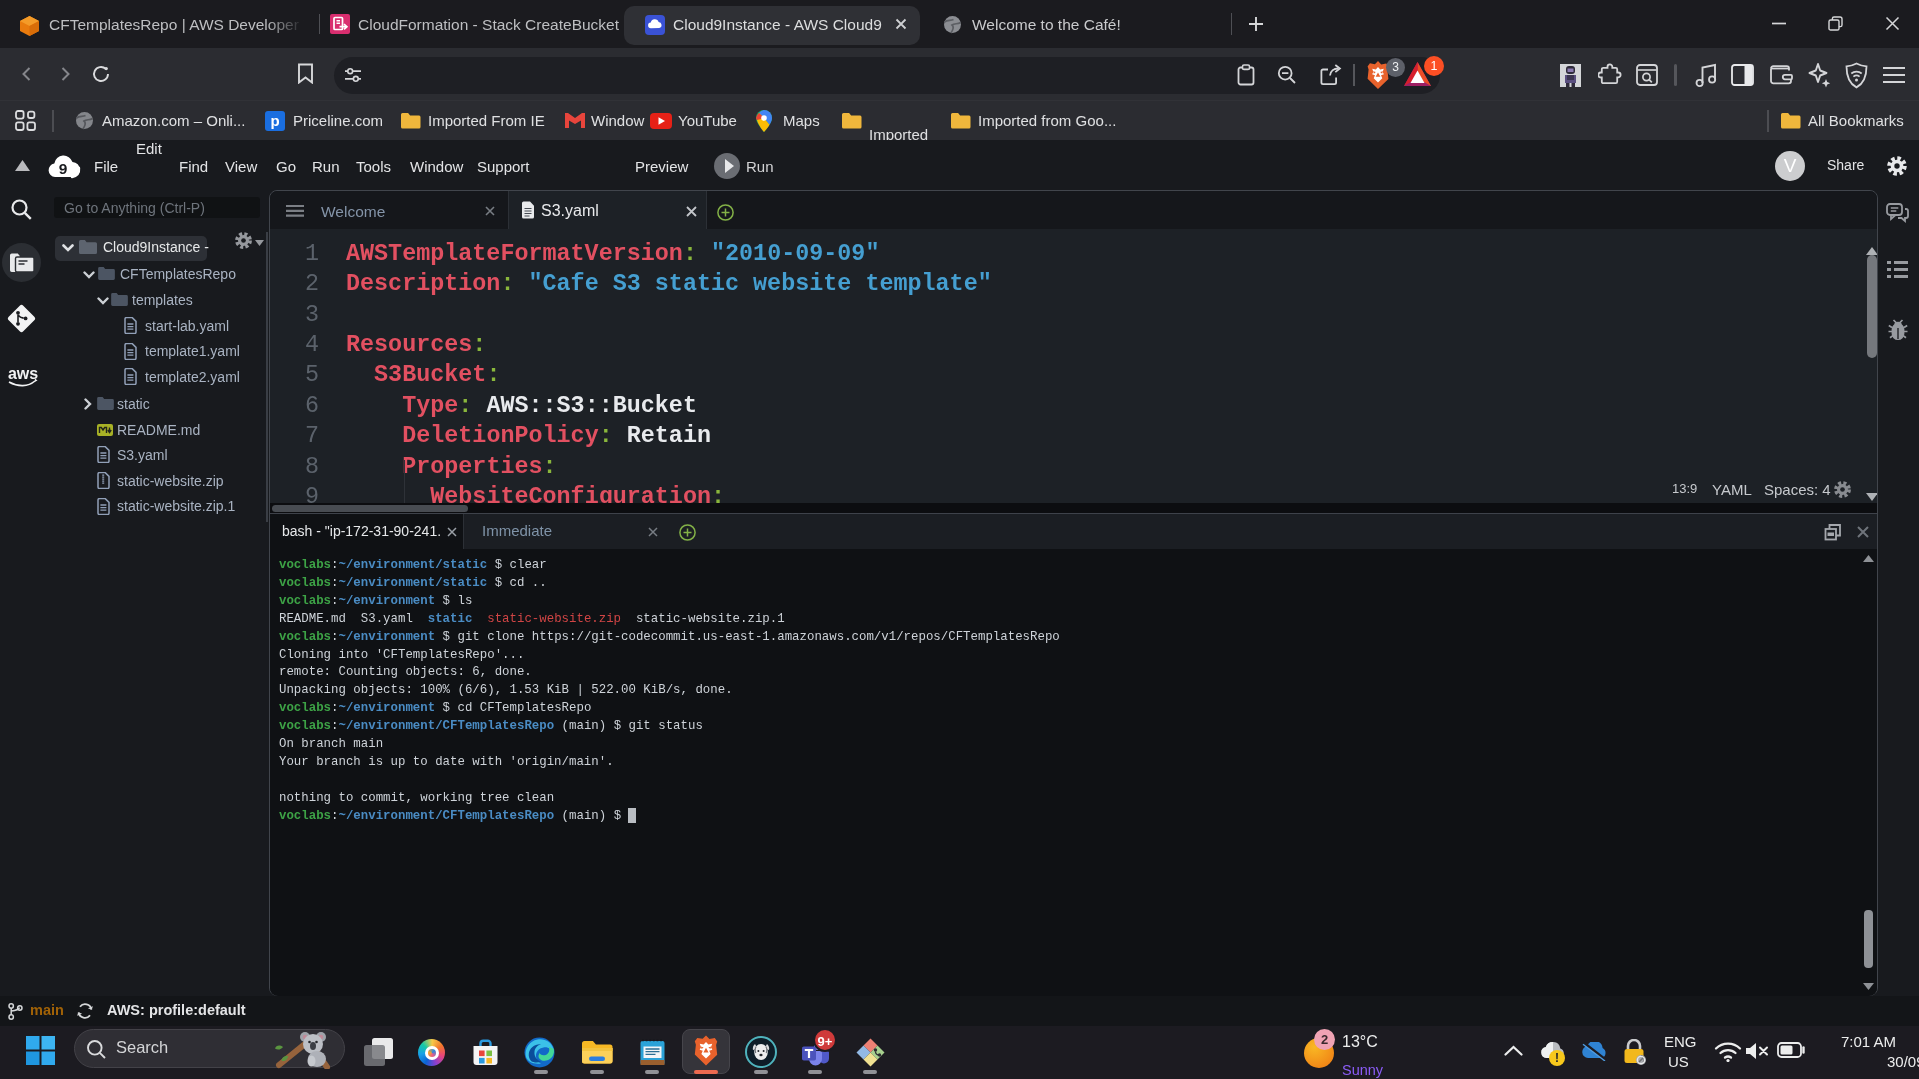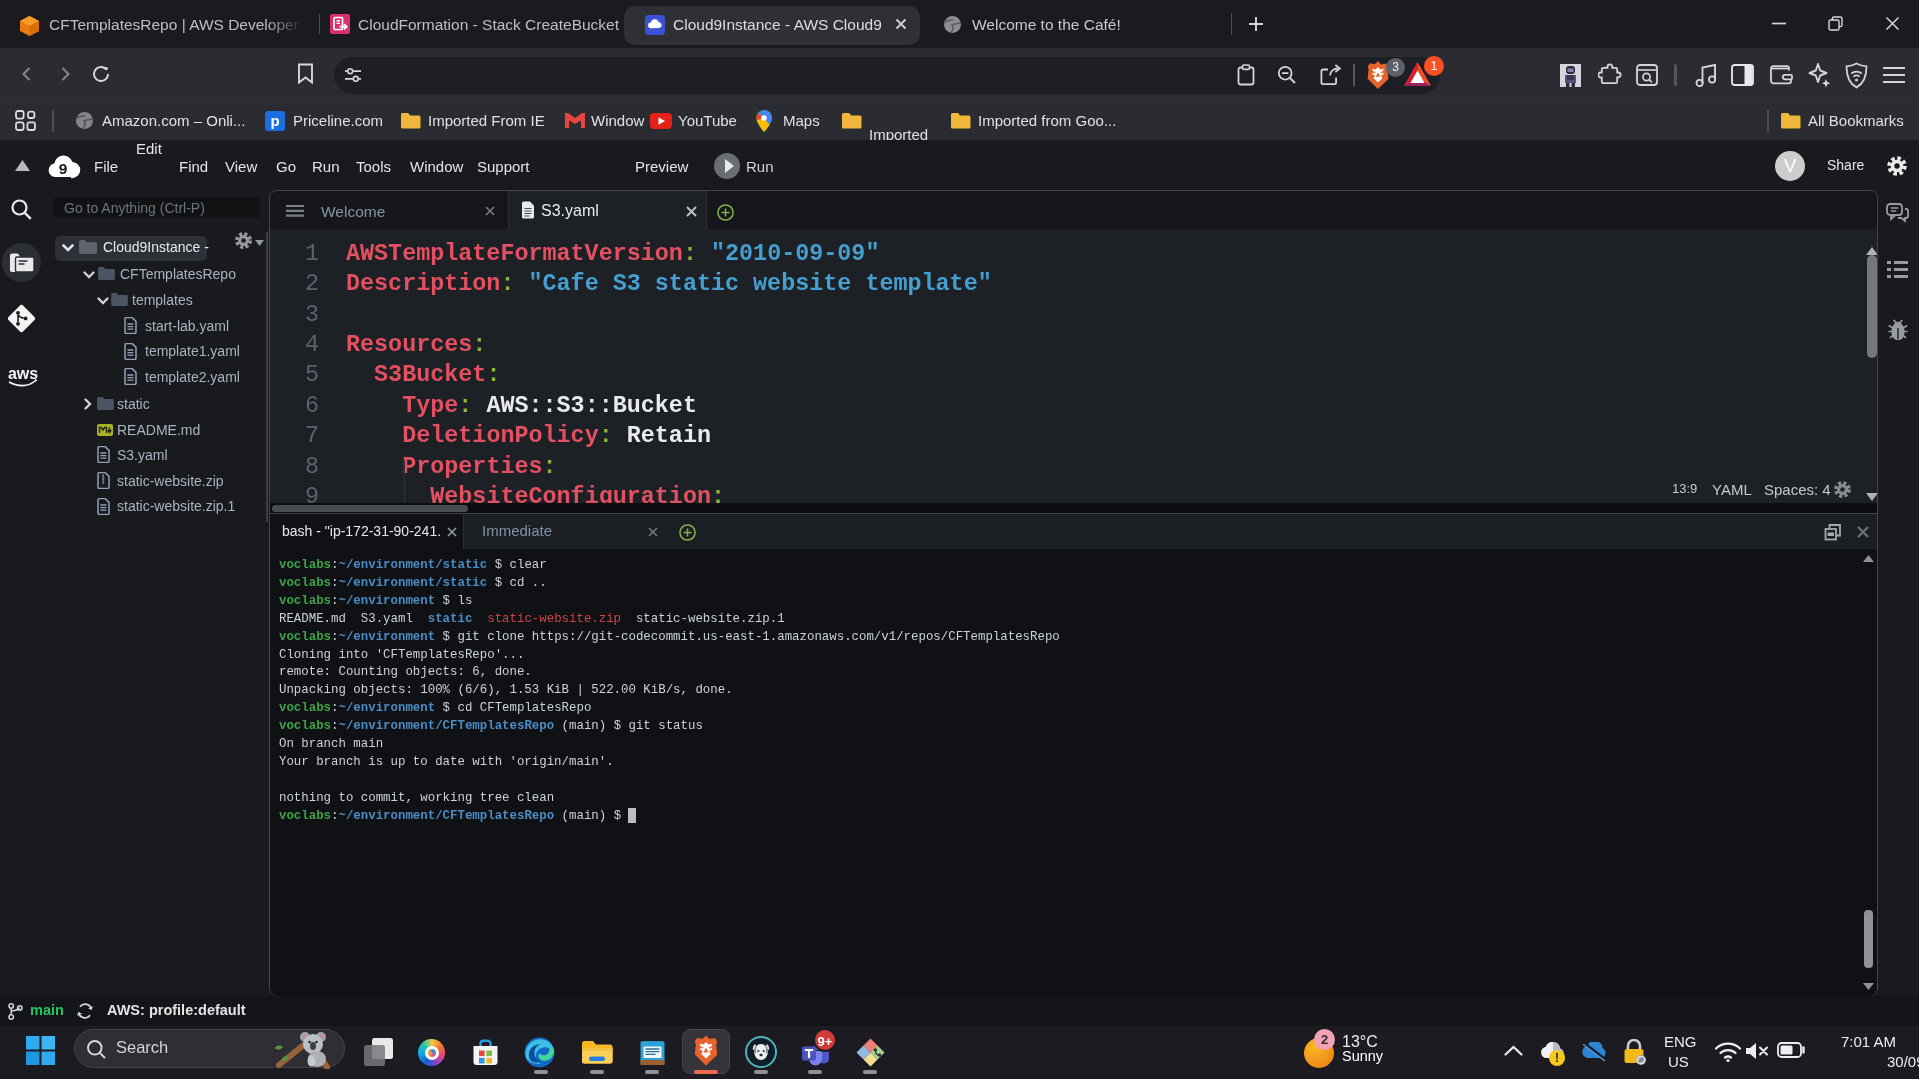--- a/index.html
+++ b/index.html
@@ -497,21 +497,21 @@
       <path d="M0.8 7.5L4 9.5M19.2 7.5L16 9.5M0.5 13.5H4M19.5 13.5H16M2 19.8l3.2-2.4M18 19.8l-3.2-2.4" stroke="#989ba0" stroke-width="1.7" fill="none"></path>
     </svg>
   </div>
   <div id="statusbar" style="position:absolute;left:0;top:856px;width:1919px;height:30px;background:#131518">
     <svg class="abs" style="left:8px;top:7px" width="15" height="17" viewBox="0 0 15 17">
       <circle cx="3.2" cy="3" r="2.2" fill="none" stroke="#d5d7d9" stroke-width="1.5"></circle>
       <circle cx="3.2" cy="14" r="2.2" fill="none" stroke="#d5d7d9" stroke-width="1.5"></circle>
       <circle cx="11.8" cy="5" r="2.2" fill="none" stroke="#d5d7d9" stroke-width="1.5"></circle>
       <path d="M3.2 5.2v6.6M3.4 8c4-.5 7-1 8.2-3.4" fill="none" stroke="#d5d7d9" stroke-width="1.5"></path>
     </svg>
-    <div class="abs" style="left:30px;top:6px;font-size:14.5px;color:#22c55e;font-weight:bold">main</div>
+    <div class="abs" style="left:30px;top:6px;font-size:14.5px;color:#a16207;font-weight:bold">main</div>
     <svg class="abs" style="left:76px;top:7px" width="18" height="16" viewBox="0 0 18 16">
       <path d="M2.5 9.5a6.5 6.5 0 0 0 11.5 2.8M15.5 6.5A6.5 6.5 0 0 0 4 3.7" fill="none" stroke="#d5d7d9" stroke-width="1.8"></path>
       <path d="M1 12.8l1.5-3.6 3.6 1.5zM17 3.2l-1.5 3.6-3.6-1.5z" fill="#d5d7d9"></path>
     </svg>
     <div class="abs" style="left:107px;top:6px;font-size:14.5px;color:#e3e4e6;font-weight:bold">AWS: profile:default</div>
   </div>
 </div>
 <div id="taskbar">
   <svg class="abs" style="left:26px;top:10px" width="29" height="29" viewBox="0 0 29 29">
     <rect x="0" y="0" width="13.5" height="13.5" fill="#30aaee"></rect>
@@ -622,21 +622,21 @@
   <div class="abs" style="left:534px;top:44px;width:14px;height:4px;border-radius:2px;background:#909196"></div>
   <div class="abs" style="left:590px;top:44px;width:14px;height:4px;border-radius:2px;background:#909196"></div>
   <div class="abs" style="left:645px;top:44px;width:14px;height:4px;border-radius:2px;background:#909196"></div>
   <div class="abs" style="left:754px;top:44px;width:14px;height:4px;border-radius:2px;background:#909196"></div>
   <div class="abs" style="left:808px;top:44px;width:14px;height:4px;border-radius:2px;background:#909196"></div>
   <div class="abs" style="left:863px;top:44px;width:14px;height:4px;border-radius:2px;background:#909196"></div>
 
   <div class="abs" style="left:1304px;top:12px;width:30px;height:30px;border-radius:50%;background:radial-gradient(circle at 35% 30%,#f9b824,#ee7712)"></div>
   <div class="abs" style="left:1314px;top:3px;width:21px;height:21px;border-radius:50%;background:#f0a3b4;color:#3a2a2e;font-size:13px;font-weight:bold;text-align:center;line-height:21px">2</div>
   <div class="abs traytext" style="left:1342px;top:7px;font-size:16px">13°C</div>
-  <div class="abs" style="left:1342px;top:22px;font-size:14.5px;color:#ffffff">Sunny</div>
+  <div class="abs" style="left:1342px;top:36px;font-size:14.5px;color:#8b5cf6">Sunny</div>
 
   <svg class="abs" style="left:1504px;top:19px" width="19" height="11" viewBox="0 0 19 11">
       <path d="M1.5 9.5L9.5 2l8 7.5" stroke="#eceded" stroke-width="2.2" fill="none" stroke-linecap="round"></path>
     </svg>
   <svg class="abs" style="left:1540px;top:15px" width="26" height="18" viewBox="0 0 26 18">
     <path d="M6.5 17A5.5 5.5 0 0 1 5.8 6.1 7.5 7.5 0 0 1 20.3 7.4 5 5 0 0 1 20 17z" fill="#b9bcc0"></path>
     <path d="M6.5 17A5.5 5.5 0 0 1 5.8 6.1 7.5 7.5 0 0 1 13 1v16z" fill="#eef0f1"></path>
   </svg>
   <div class="abs" style="left:1549px;top:24px;width:16px;height:16px;border-radius:50%;background:#f7c81c;color:#232428;font-size:12px;font-weight:bold;text-align:center;line-height:16px">!</div>
   <svg class="abs" style="left:1581px;top:16px" width="28" height="19" viewBox="0 0 28 19">

